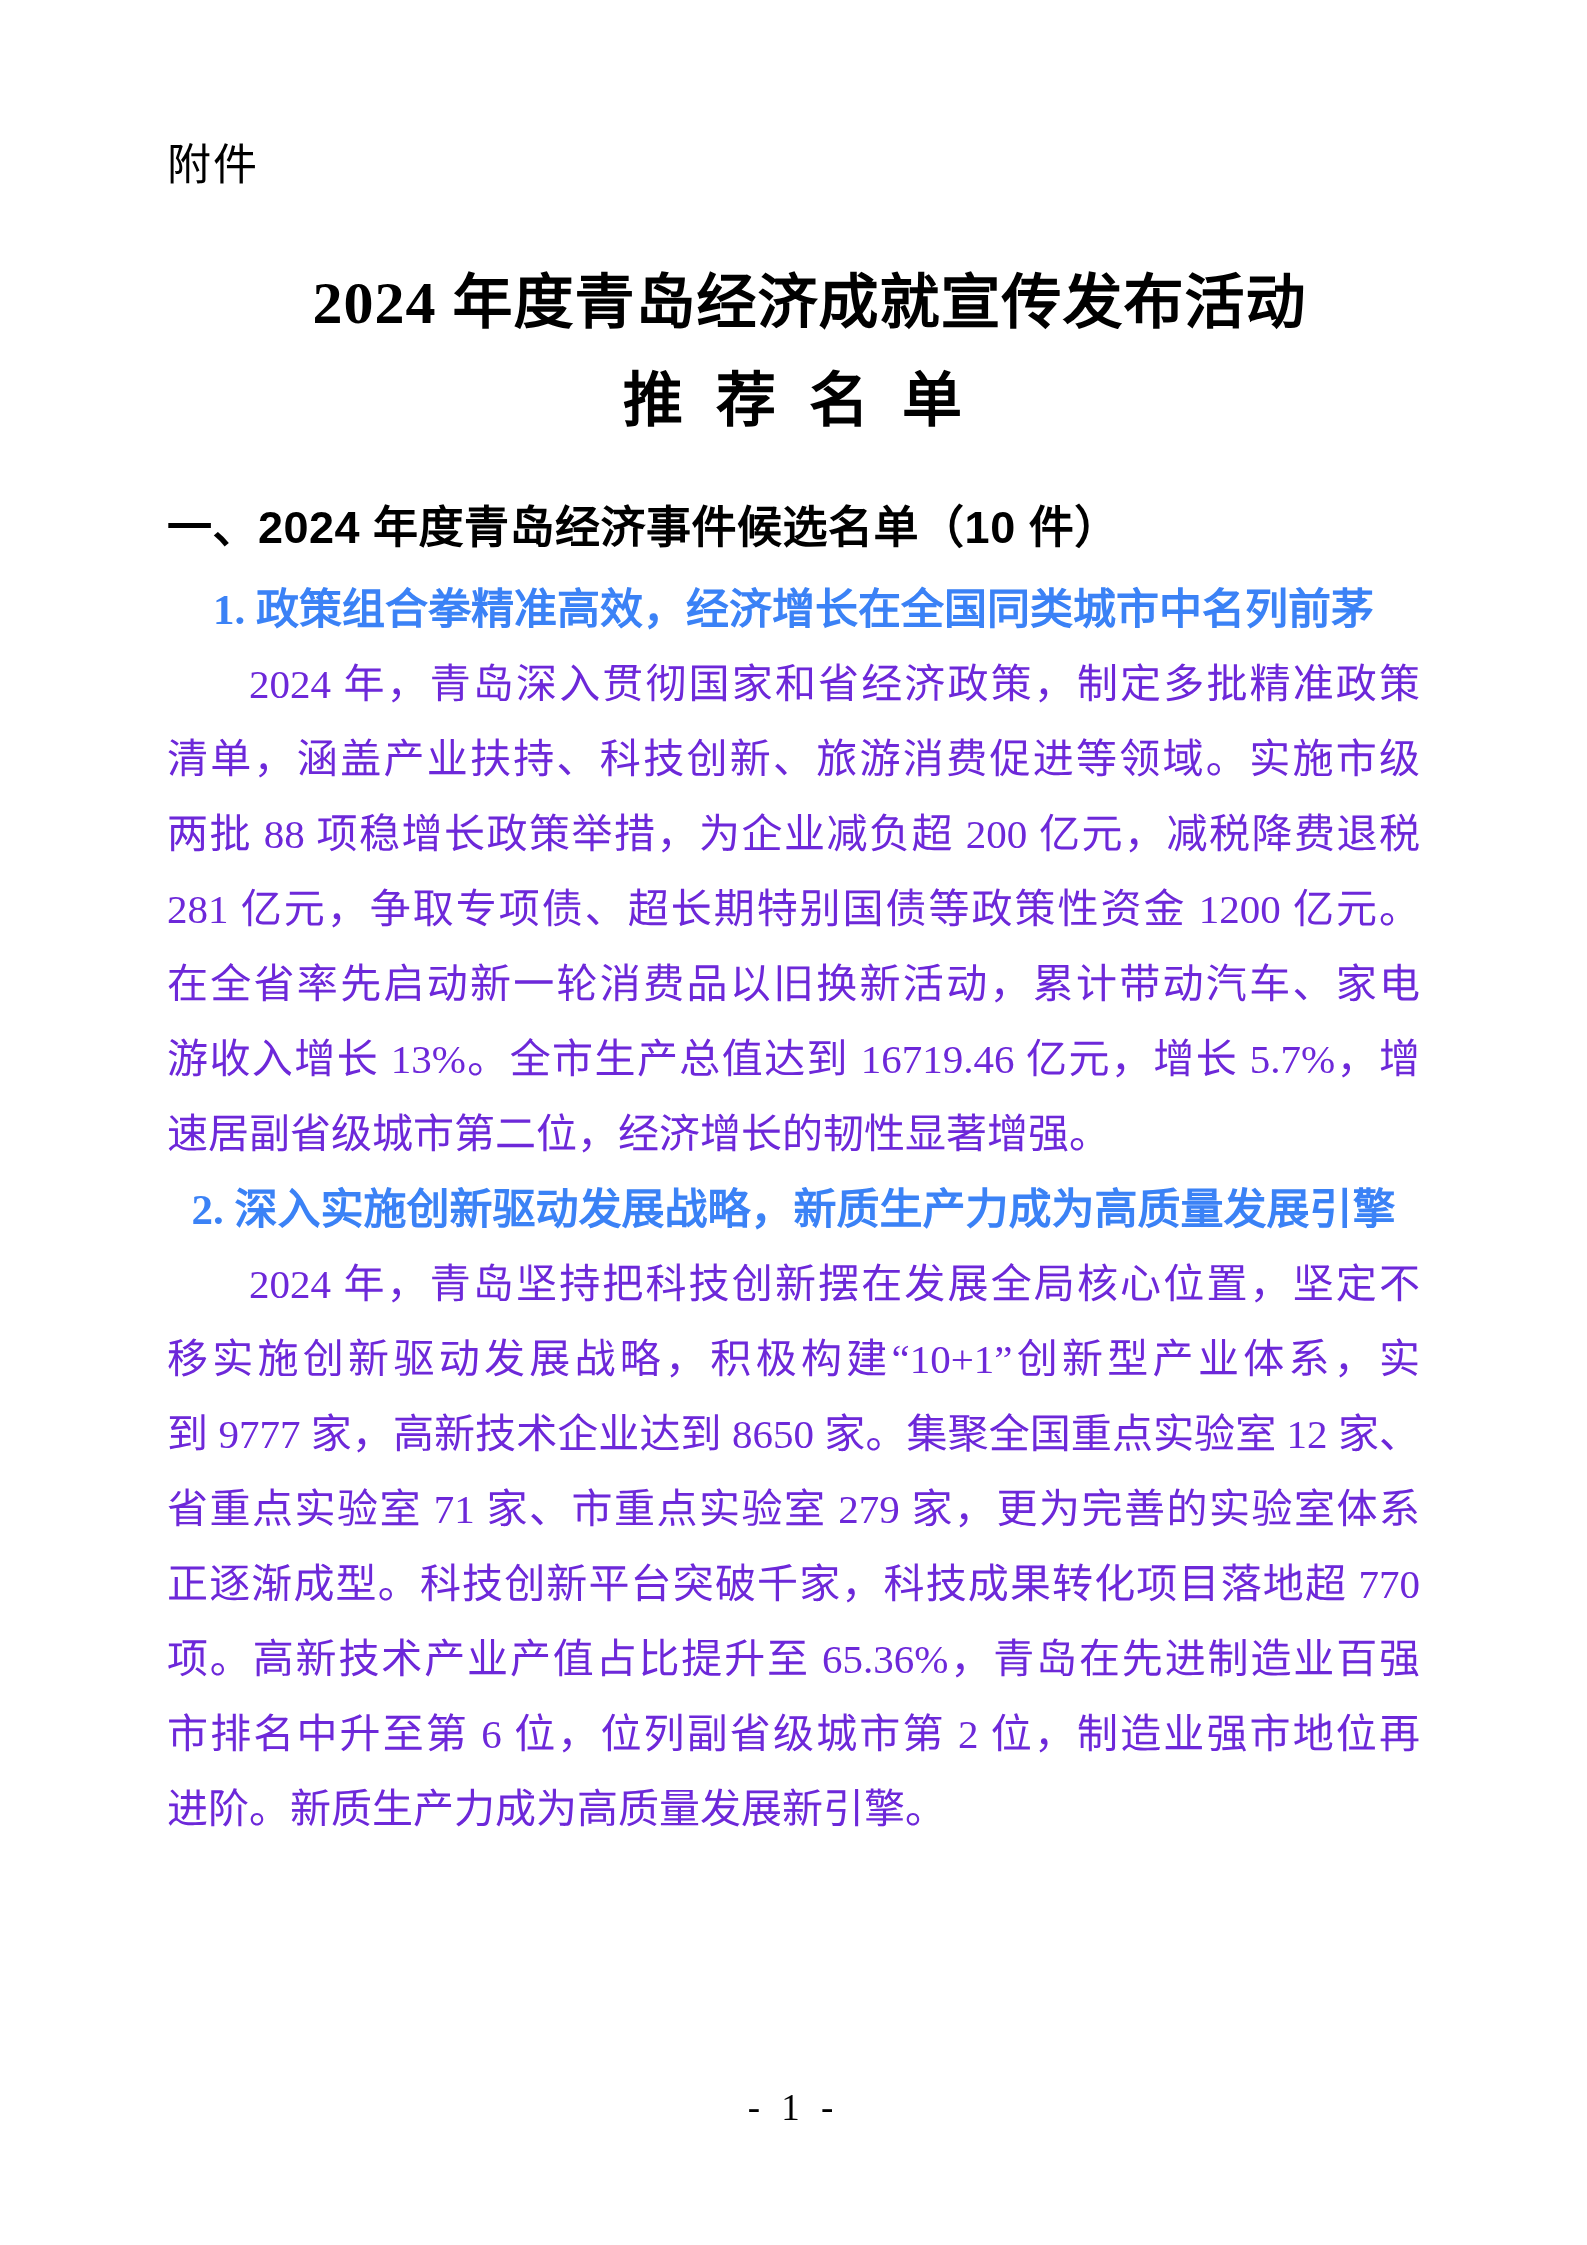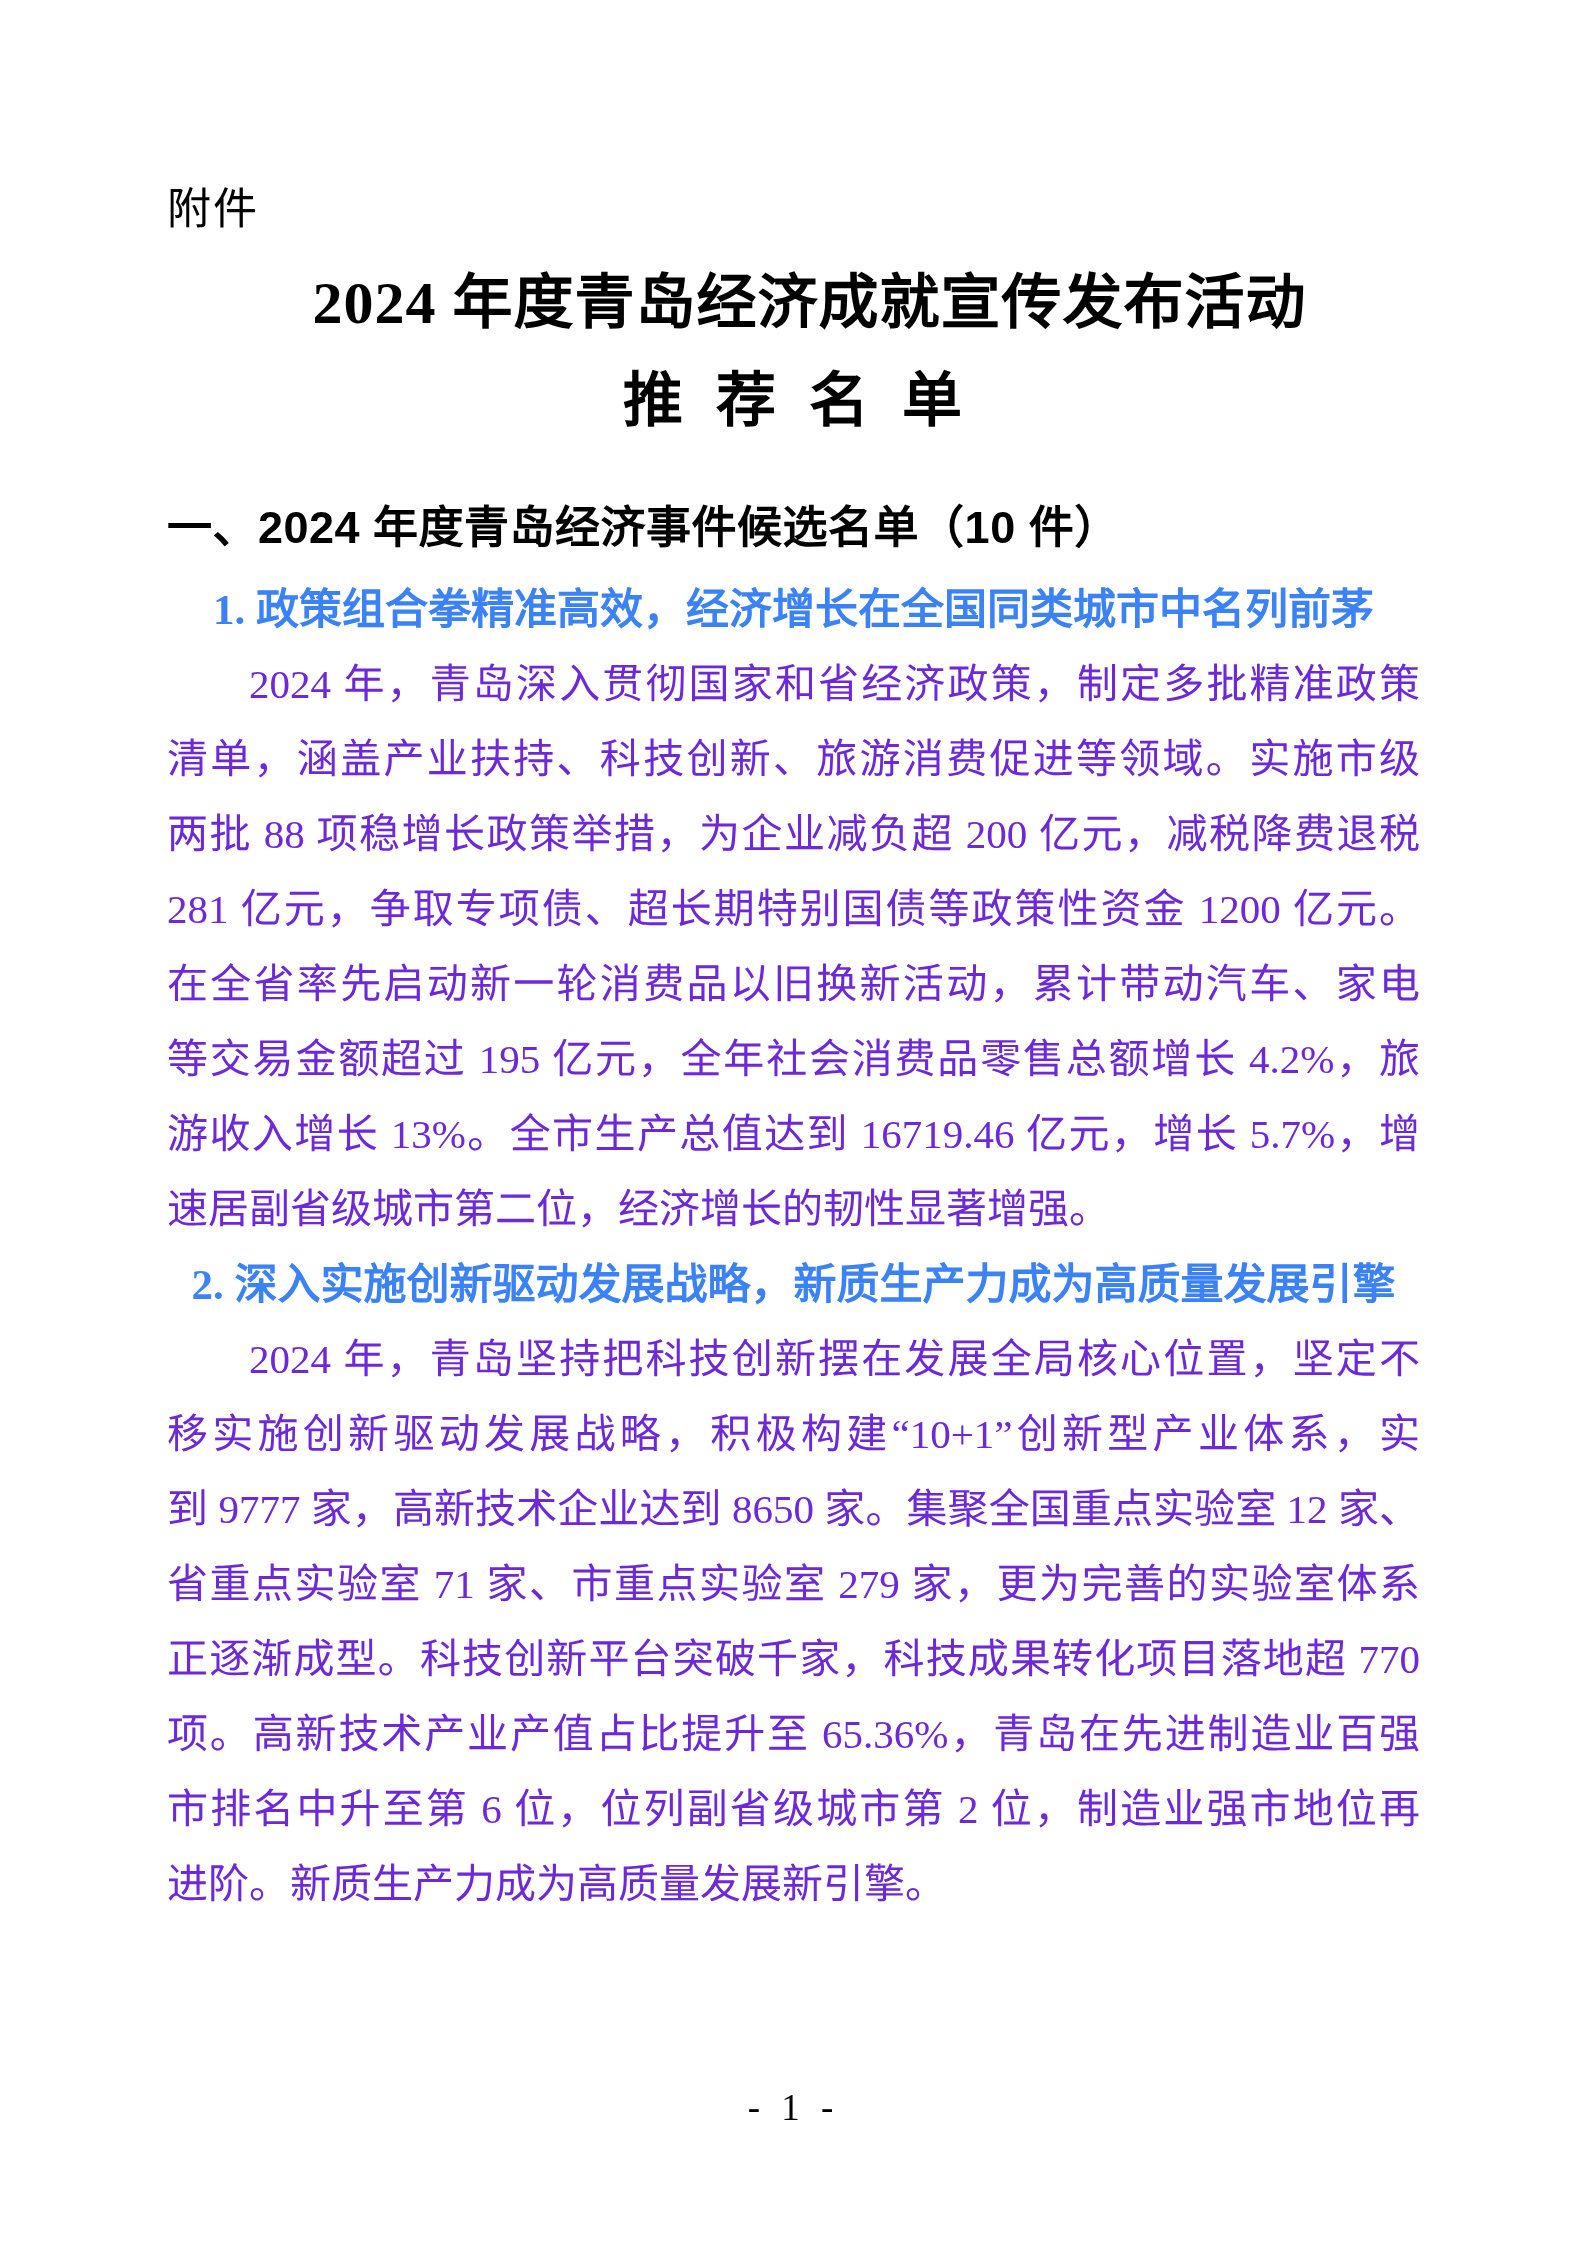--- a/index.html
+++ b/index.html
@@ -18,21 +18,20 @@
   }
   .attachment-label {
     position: absolute;
     left: 167px;
     top: 140px;
     font-family: "Liberation Sans", "DejaVu Sans", sans-serif;
     font-size: 44px;
     line-height: 50px;
     color: #000000;
     letter-spacing: 2px;
-    margin-top: 44px;
   }
   .doc-title {
     position: absolute;
     left: 0;
     width: 1587px;
     text-align: center;
     font-family: "Liberation Serif", "DejaVu Serif", serif;
     font-weight: 700;
     font-size: 60px;
     line-height: 75px;
@@ -105,21 +104,20 @@
 
   <h2 class="section-heading">一、2024 年度青岛经济事件候选名单（10 件）</h2>
 
   <div class="doc-body">
       <div class="doc-line item-heading">1. 政策组合拳精准高效，经济增长在全国同类城市中名列前茅</div>
       <div class="doc-line justify indent">2024 年，青岛深入贯彻国家和省经济政策，制定多批精准政策</div>
       <div class="doc-line justify">清单，涵盖产业扶持、科技创新、旅游消费促进等领域。实施市级</div>
       <div class="doc-line justify">两批 88 项稳增长政策举措，为企业减负超 200 亿元，减税降费退税</div>
       <div class="doc-line justify">281 亿元，争取专项债、超长期特别国债等政策性资金 1200 亿元。</div>
       <div class="doc-line justify">在全省率先启动新一轮消费品以旧换新活动，累计带动汽车、家电</div>
-      <div class="doc-line justify">等交易金额超过 195 亿元，全年社会消费品零售总额增长 4.2%，旅</div>
       <div class="doc-line justify">游收入增长 13%。全市生产总值达到 16719.46 亿元，增长 5.7%，增</div>
       <div class="doc-line plain">速居副省级城市第二位，经济增长的韧性显著增强。</div>
       <div class="doc-line item-heading">2. 深入实施创新驱动发展战略，新质生产力成为高质量发展引擎</div>
       <div class="doc-line justify indent">2024 年，青岛坚持把科技创新摆在发展全局核心位置，坚定不</div>
       <div class="doc-line justify">移实施创新驱动发展战略，积极构建“10+1”创新型产业体系，实</div>
       <div class="doc-line justify">到 9777 家，高新技术企业达到 8650 家。集聚全国重点实验室 12 家、</div>
       <div class="doc-line justify">省重点实验室 71 家、市重点实验室 279 家，更为完善的实验室体系</div>
       <div class="doc-line justify">正逐渐成型。科技创新平台突破千家，科技成果转化项目落地超 770</div>
       <div class="doc-line justify">项。高新技术产业产值占比提升至 65.36%，青岛在先进制造业百强</div>
       <div class="doc-line justify">市排名中升至第 6 位，位列副省级城市第 2 位，制造业强市地位再</div>

